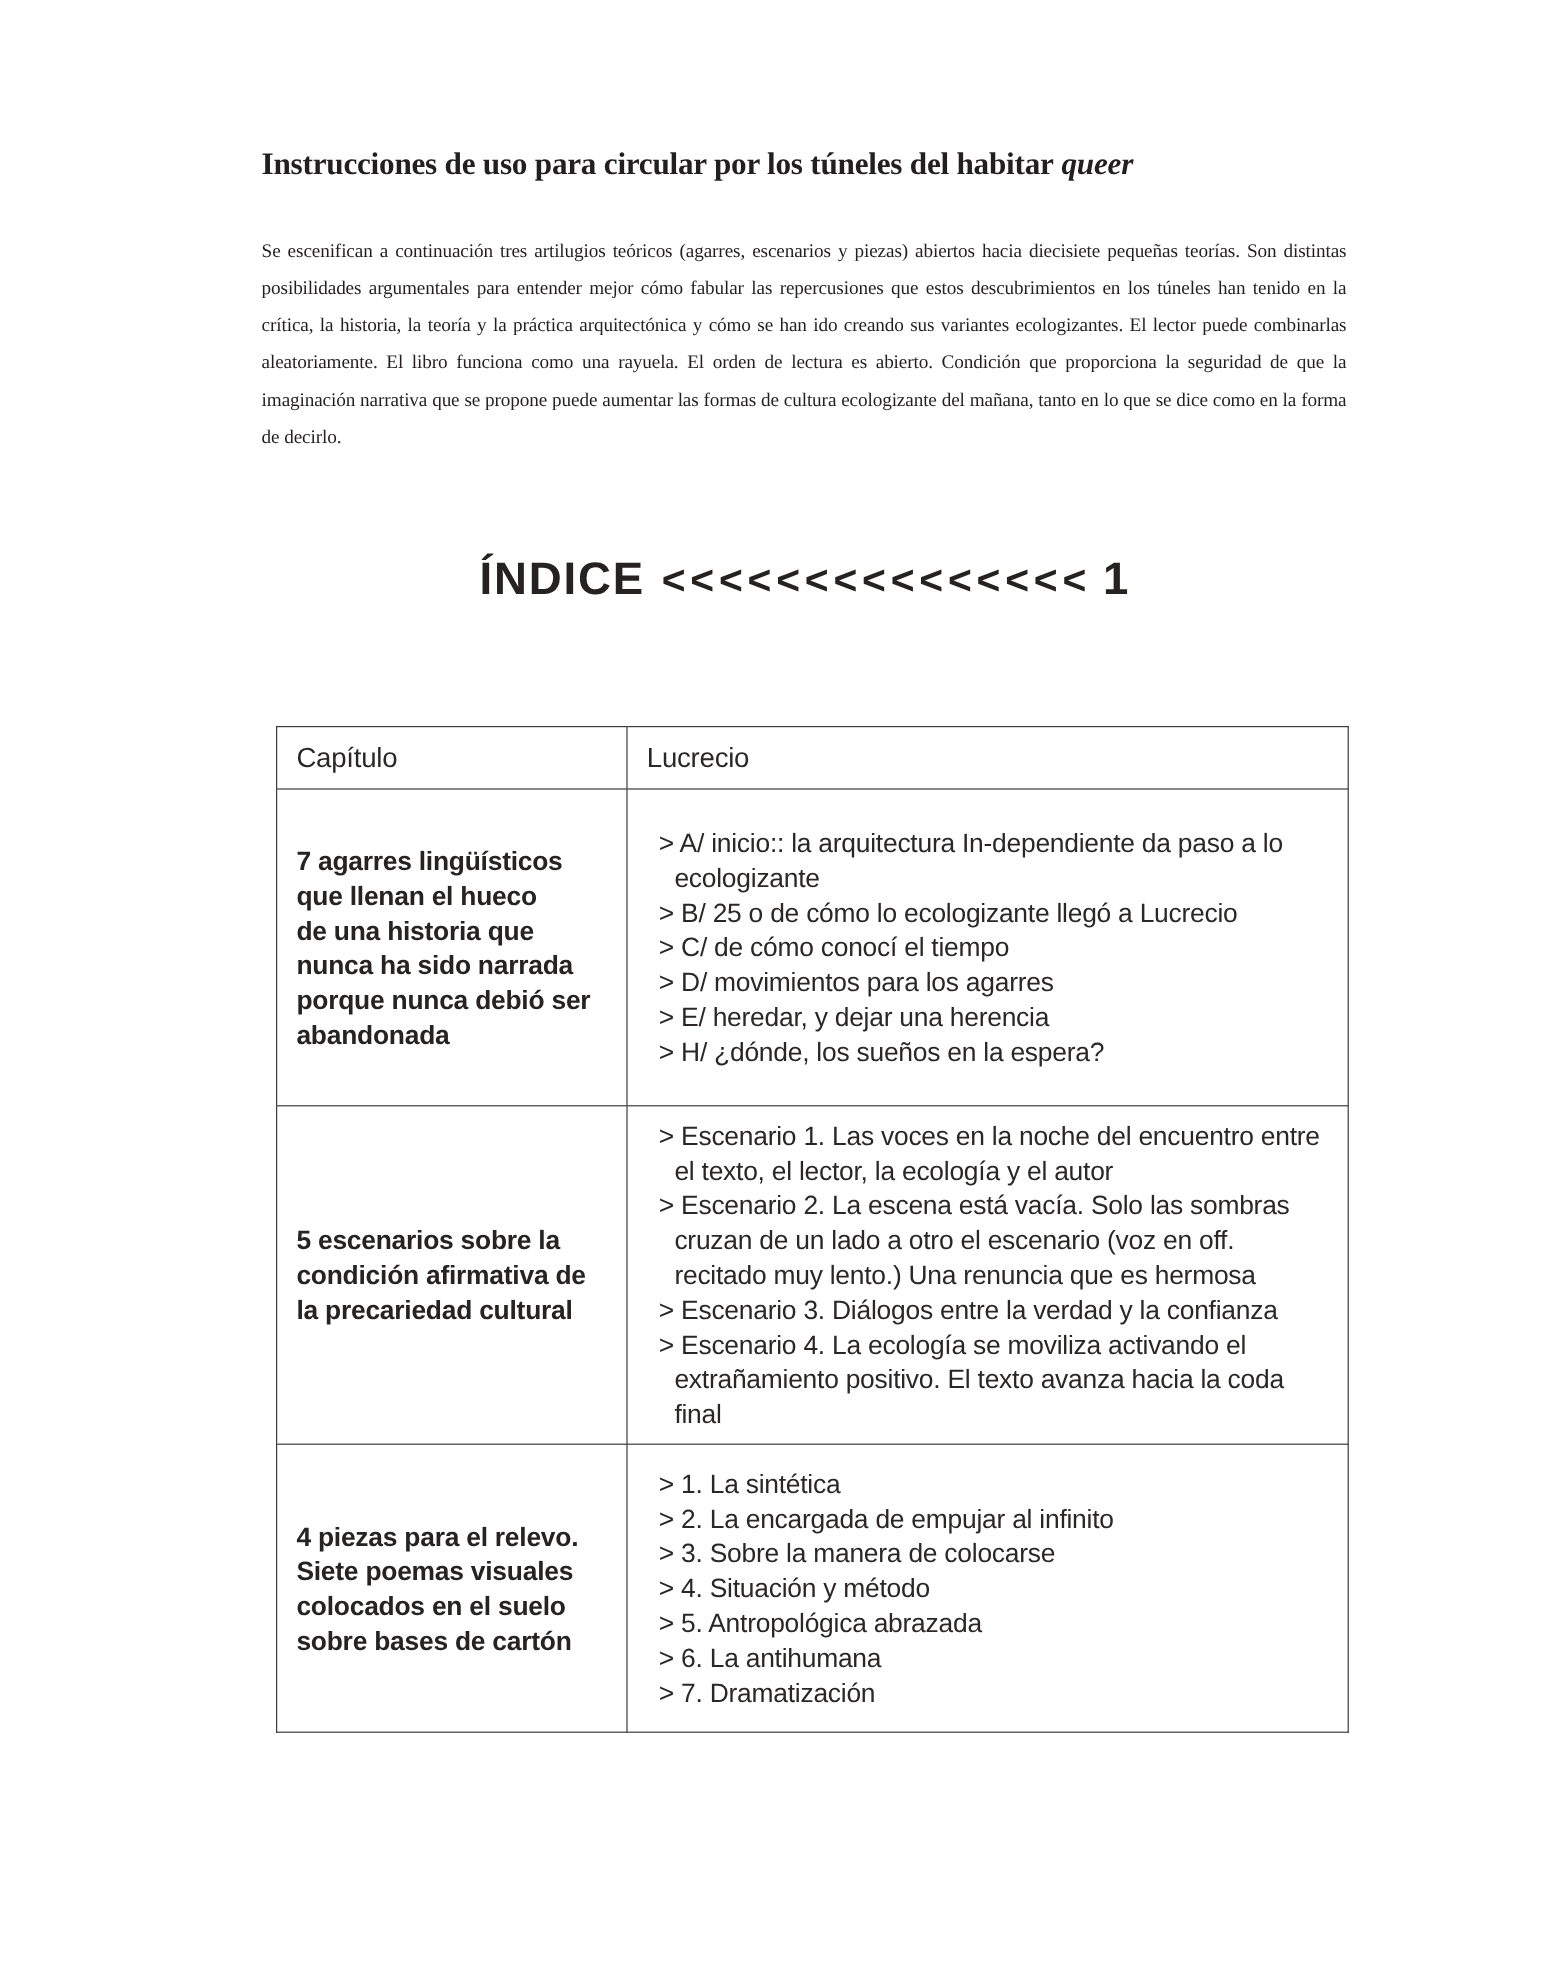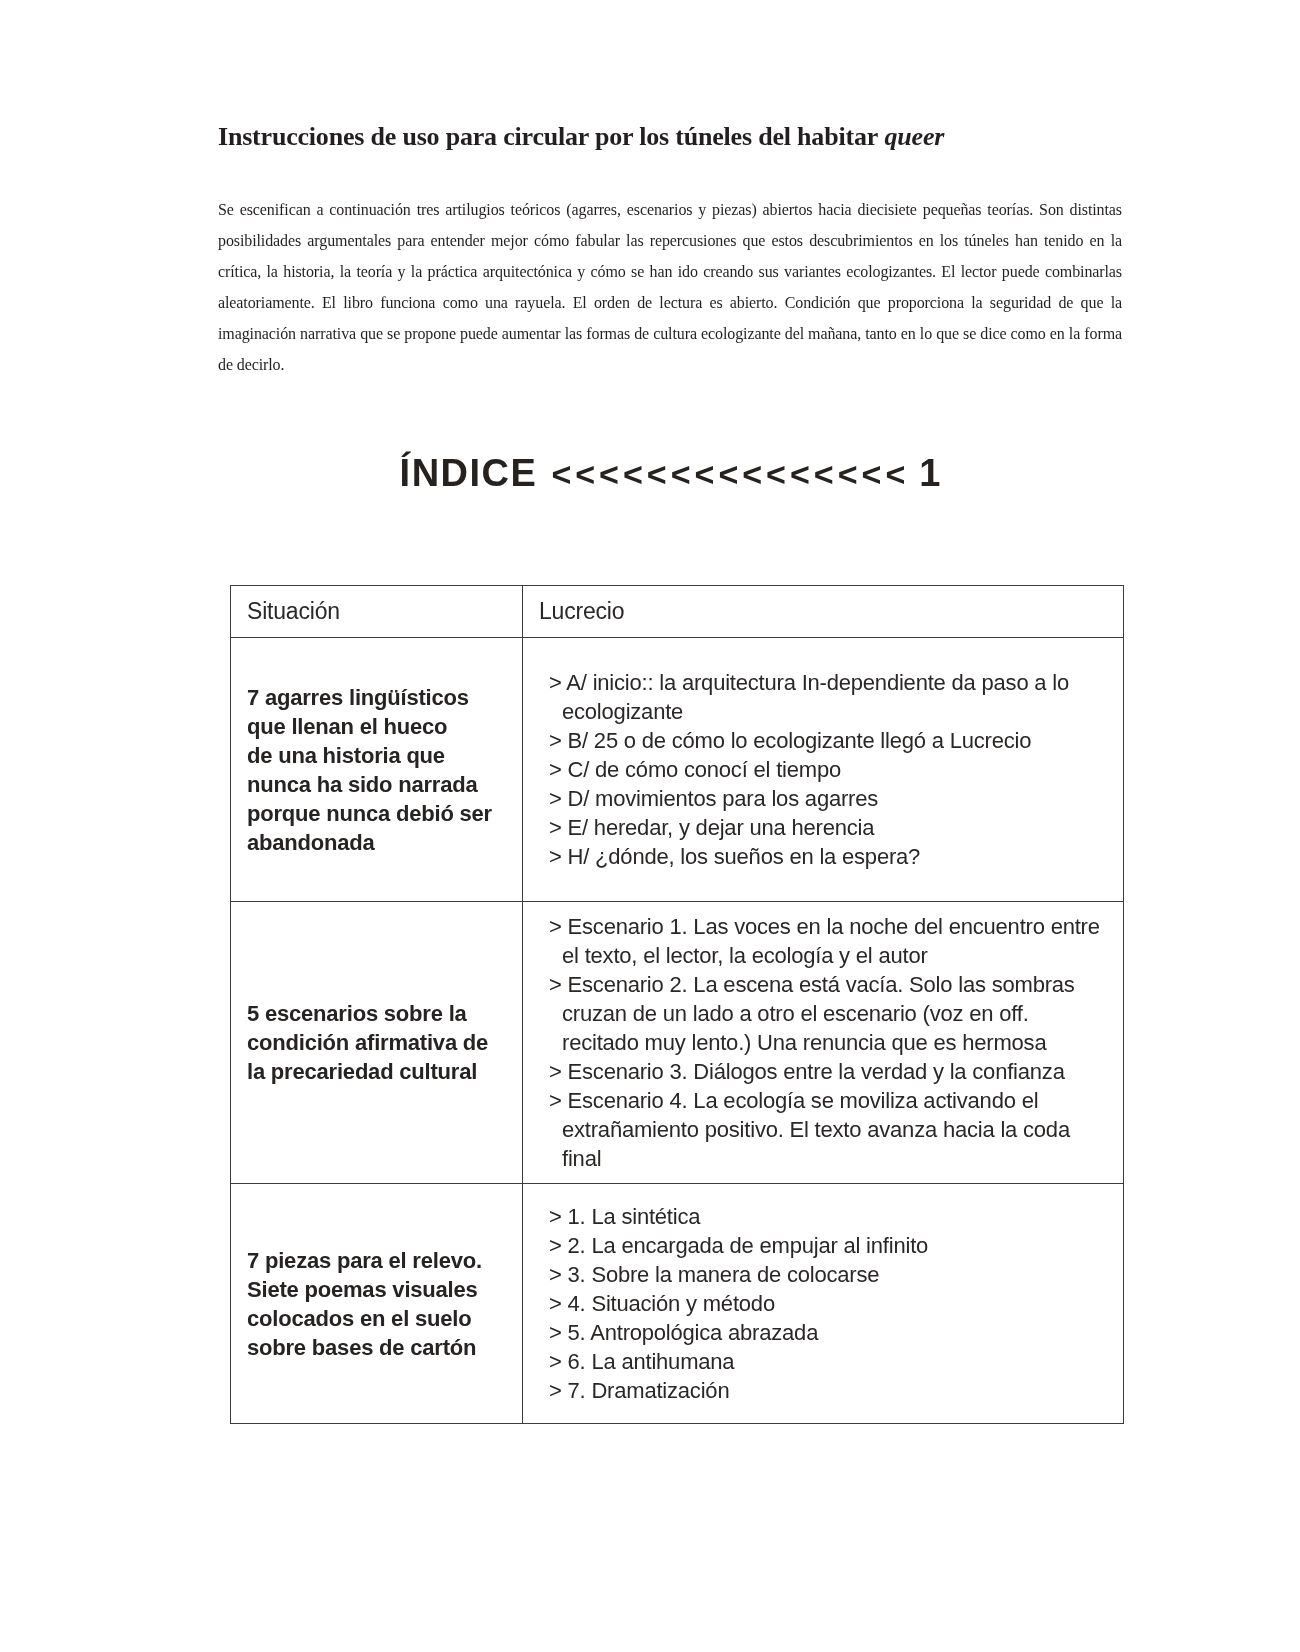--- a/index.html
+++ b/index.html
@@ -34,21 +34,21 @@
     text-align: justify;
     letter-spacing: -0.1px;
   }
   
   .index-heading {
     margin-top: 70px;
     text-align: center;
     font-family: "Liberation Sans", "DejaVu Sans", sans-serif;
     font-weight: 700;
     font-size: 38px;
-    line-height: 46px;
+    line-height: 66px;
     color: #26221f;
   }
   .index-heading .word { letter-spacing: 1.5px; }
   .index-heading .arrows { margin-left: 14px; letter-spacing: 4px; font-size: 34px; }
   .index-heading .number { margin-left: 10px; }
   
   table.toc {
     margin-top: 88px;
     margin-left: 12px;
     width: 894px;
@@ -101,21 +101,21 @@
 
   <div class="index-heading"><span class="word">ÍNDICE</span><span class="arrows">&lt;&lt;&lt;&lt;&lt;&lt;&lt;&lt;&lt;&lt;&lt;&lt;&lt;&lt;&lt;</span><span class="number">1</span></div>
 
   <table class="toc">
     <colgroup>
         <col class="c1">
         <col class="c2">
       </colgroup>
     <thead>
       <tr class="head-row">
-        <th>Situación</th>
+        <th>Capítulo</th>
         <th>Lucrecio</th>
       </tr>
     </thead>
     <tbody>
       <tr class="row-1">
         <td class="chapter">7 agarres lingüísticos
 que llenan el hueco
 de una historia que
 nunca ha sido narrada
 porque nunca debió ser
@@ -139,21 +139,21 @@
 el texto, el lector, la ecología y el autor</div>
           <div class="concept">&gt; Escenario 2. La escena está vacía. Solo las sombras
 cruzan de un lado a otro el escenario (voz en off.
 recitado muy lento.) Una renuncia que es hermosa</div>
           <div class="concept">&gt; Escenario 3. Diálogos entre la verdad y la confianza</div>
           <div class="concept">&gt; Escenario 4. La ecología se moviliza activando el
 extrañamiento positivo. El texto avanza hacia la coda final</div>
         </td>
       </tr>
       <tr class="row-3">
-        <td class="chapter">7 piezas para el relevo.
+        <td class="chapter">4 piezas para el relevo.
 Siete poemas visuales
 colocados en el suelo
 sobre bases de cartón</td>
         <td class="concepts">
           <div class="concept">&gt; 1. La sintética</div>
           <div class="concept">&gt; 2. La encargada de empujar al infinito</div>
           <div class="concept">&gt; 3. Sobre la manera de colocarse</div>
           <div class="concept">&gt; 4. Situación y método</div>
           <div class="concept">&gt; 5. Antropológica abrazada</div>
           <div class="concept">&gt; 6. La antihumana</div>

